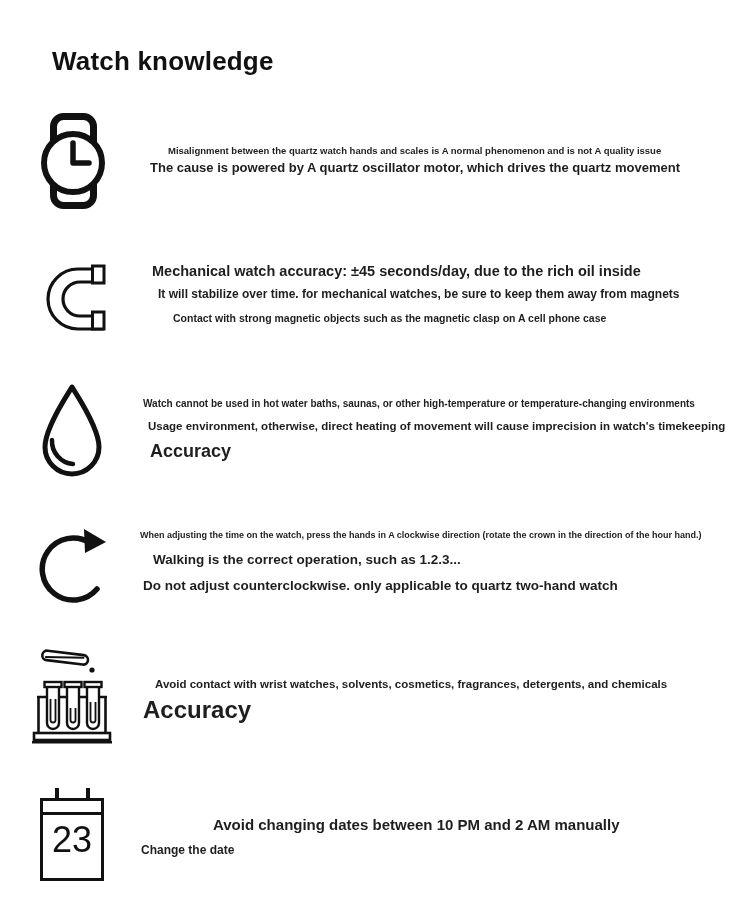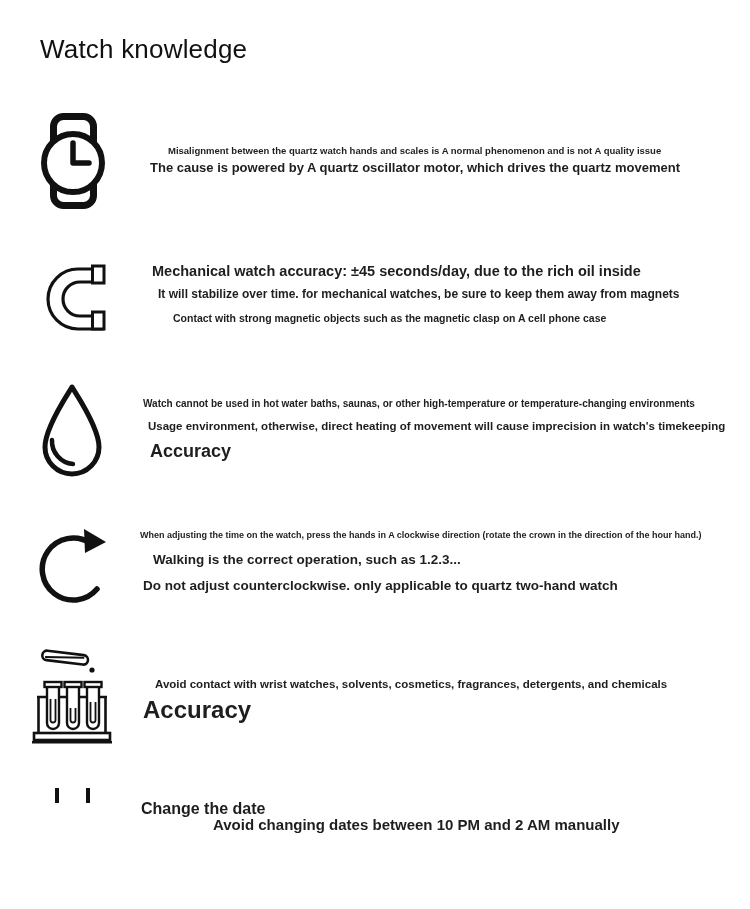--- a/index.html
+++ b/index.html
@@ -1,22 +1,22 @@
 <!DOCTYPE html>
 <html><head>
 <meta charset="utf-8">
 <style>
   html,body{margin:0;padding:0;background:#fff;}
   .canvas{
     position:relative;width:750px;height:909px;background:#ffffff;
     font-family:"Liberation Sans","DejaVu Sans",sans-serif;overflow:hidden;
   }
   .title{
-    position:absolute;left:40px;top:34px;margin:0;
-    font-size:26px;font-weight:400;color:#111;letter-spacing:0.2px;
+    position:absolute;left:40px;top:34px;margin:12px;
+    font-size:26px;font-weight:700;color:#111;letter-spacing:0.2px;
   }
   .t{position:absolute;font-weight:700;color:#1e1e1e;white-space:nowrap;line-height:1.2;}
   
   .s1l1{left:168px;top:145px;font-size:9.5px;}
   .s1l2{left:150px;top:160px;font-size:13px;}
   
   .s2l1{left:152px;top:263px;font-size:14.5px;}
   .s2l2{left:158px;top:287px;font-size:12px;}
   .s2l3{left:151px;top:312px;font-size:10.5px;margin-left:22px;}
   
@@ -25,21 +25,21 @@
   .s3l3{left:150px;top:441px;font-size:18px;}
   
   .s4l1{left:140px;top:530px;font-size:9px;}
   .s4l2{left:153px;top:552px;font-size:13.5px;}
   .s4l3{left:143px;top:578px;font-size:13.5px;}
   
   .s5l1{left:155px;top:678px;font-size:11.5px;}
   .s5l2{left:143px;top:696px;font-size:24px;}
   
   .s6l1{left:213px;top:816px;font-size:15px;}
-  .s6l2{left:141px;top:799px;font-size:16px;}
+  .s6l2{left:141px;top:843px;font-size:12px;}
   
   .icon{position:absolute;}
   .icon-watch{left:41px;top:110px;}
   .icon-magnet{left:36px;top:256px;}
   .icon-drop{left:37px;top:382px;}
   .icon-rotate{left:38px;top:517px;}
   .icon-tubes{left:30px;top:645px;}
   .icon-calendar{position:absolute;left:40px;top:788px;width:66px;height:96px;}
   .cal-tick{position:absolute;top:0;width:3.5px;height:15px;background:#111;}
   .cal-tick-left{left:15px;}
@@ -109,17 +109,21 @@
     <rect x="54.5" y="37" width="17" height="5" fill="#fff" stroke="#111" stroke-width="2.4"></rect>
     <rect x="4" y="88" width="76" height="7" fill="#fff" stroke="#111" stroke-width="2.6"></rect>
     <line x1="2" y1="97.3" x2="82" y2="97.3" stroke="#111" stroke-width="2.4"></line>
   </svg>
   <div class="t s5l1">Avoid contact with wrist watches, solvents, cosmetics, fragrances, detergents, and chemicals</div>
   <div class="t s5l2">Accuracy</div>
 
   <div class="icon-calendar">
     <div class="cal-tick cal-tick-left"></div>
     <div class="cal-tick cal-tick-right"></div>
+    <div class="cal-body">
+      <div class="cal-header"></div>
+      <div class="cal-day">23</div>
+    </div>
   </div>
   <div class="t s6l1">Avoid changing dates between 10 PM and 2 AM manually</div>
   <div class="t s6l2">Change the date</div>
 
 </div>
 
 </body></html>

